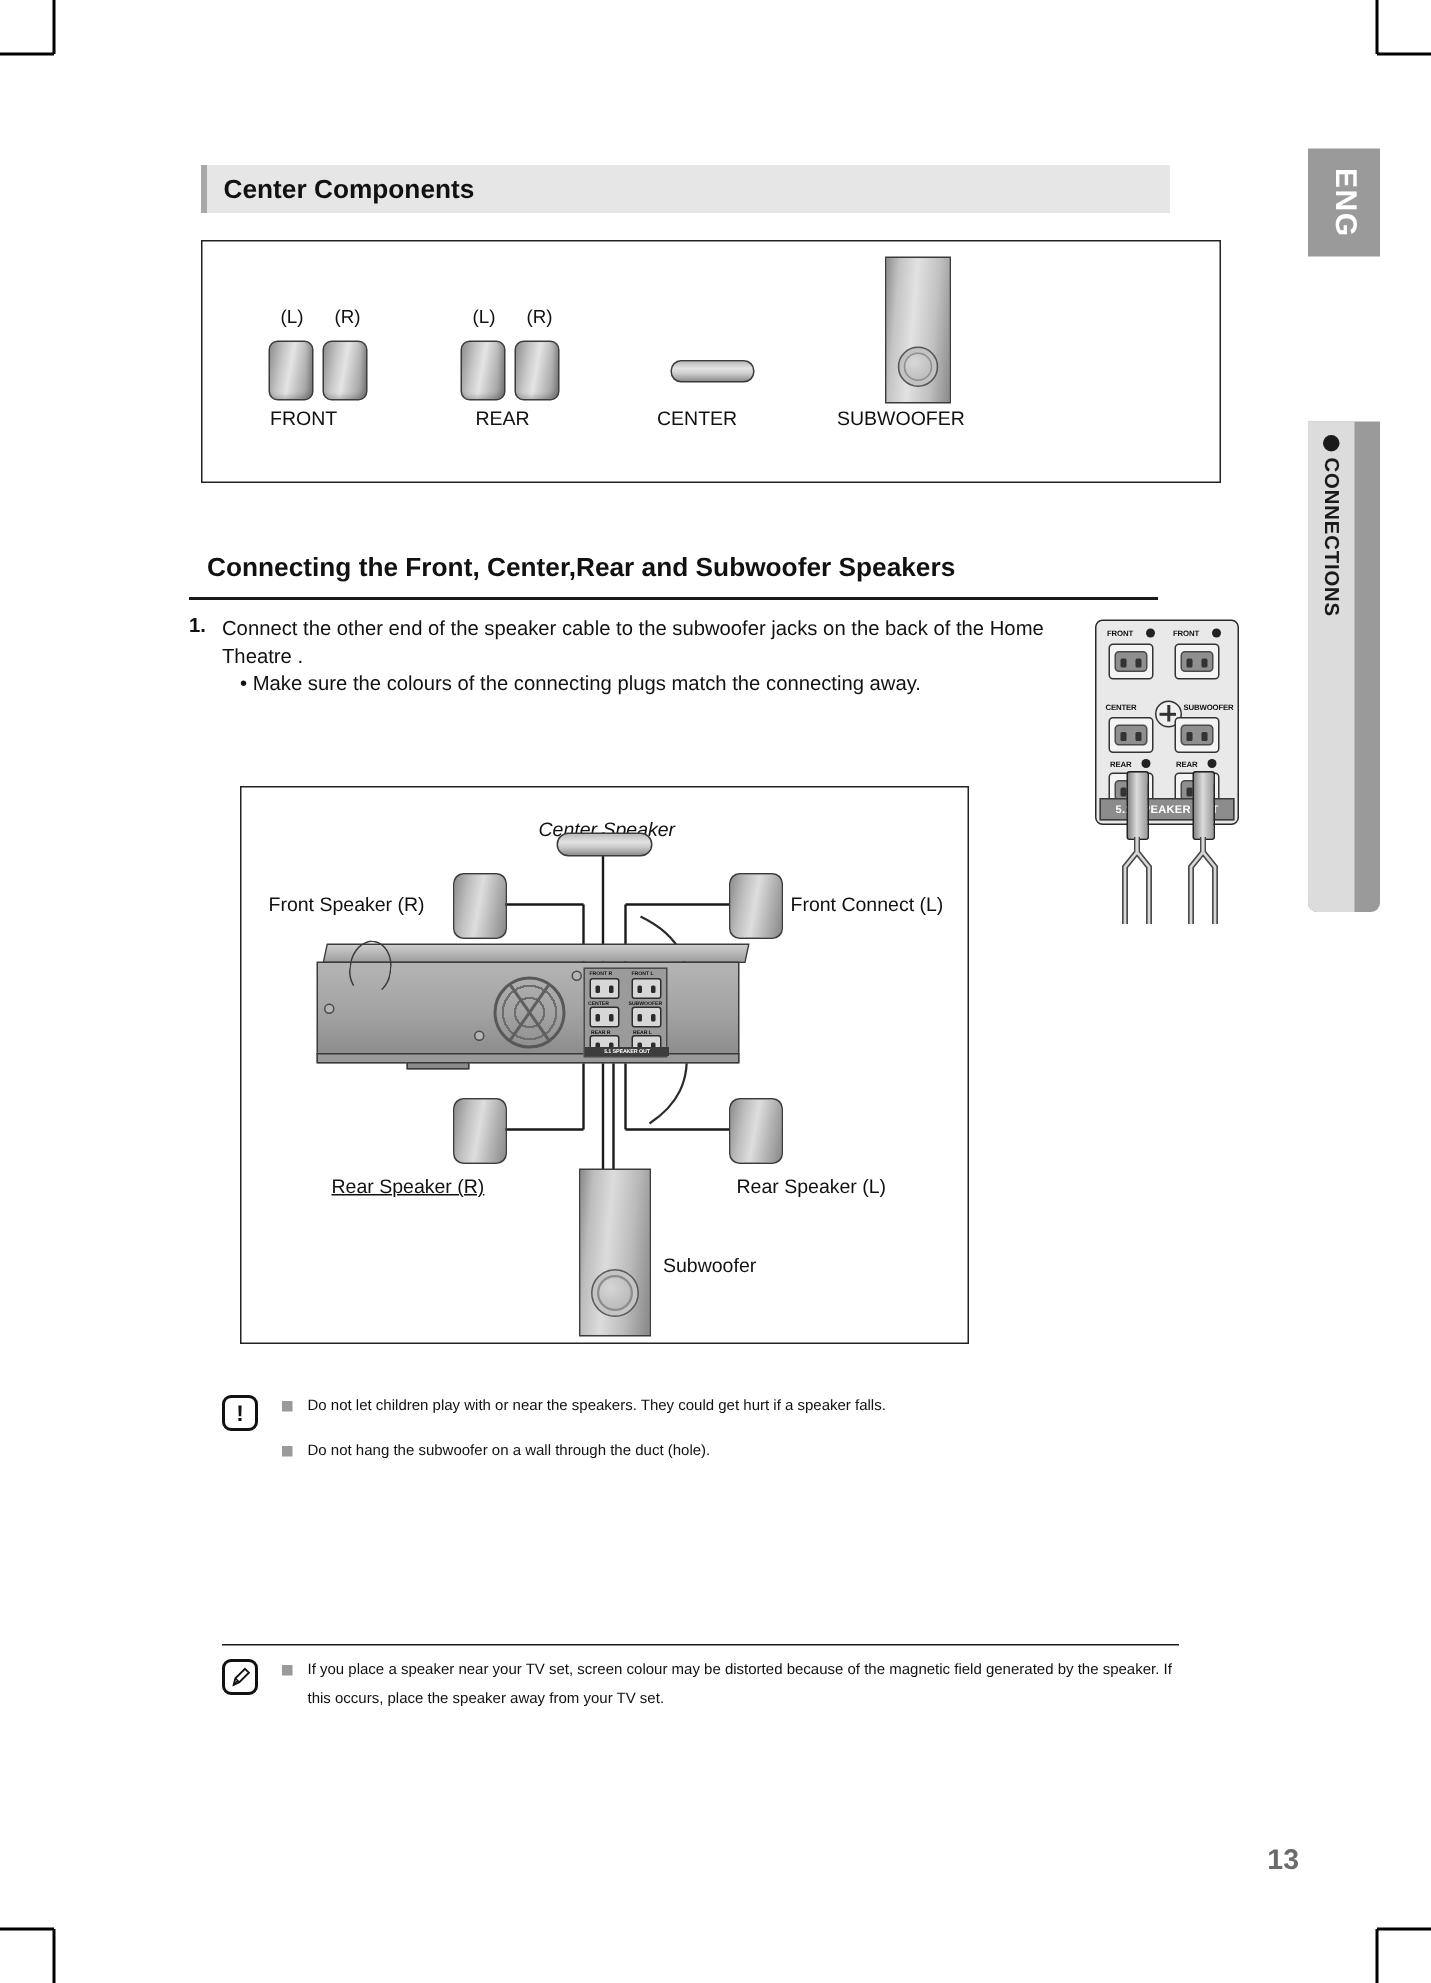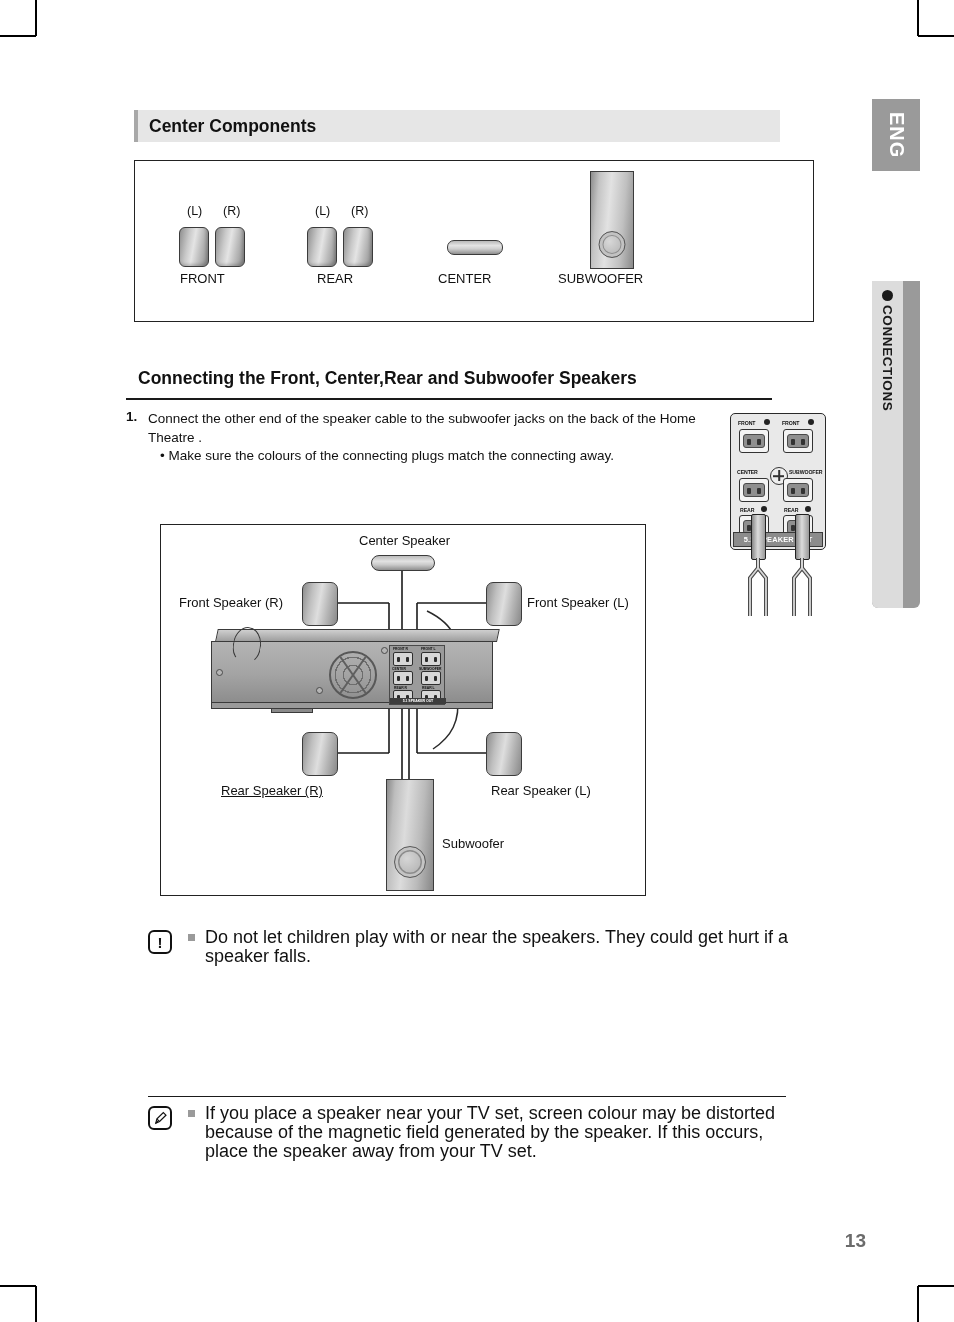--- a/index.html
+++ b/index.html
@@ -252,21 +252,21 @@
 
   
   .advisory{position:absolute;}
   .adv-icon{
     position:absolute;width:24px;height:24px;border:2px solid #111;border-radius:6px;
     display:flex;align-items:center;justify-content:center;background:#fff;
     font-weight:bold;font-size:15px;color:#111;box-sizing:border-box;
   }
   .adv-list{position:absolute;left:40px;top:0;width:600px;}
   .adv-item{
-    position:relative;padding-left:17px;font-size:18px;line-height:19px;color:#111;
+    position:relative;padding-left:17px;font-size:10px;line-height:19px;color:#111;
     margin-bottom:11px;
   }
   .adv-item:before{
     content:"";position:absolute;left:0;top:6px;width:7px;height:7px;background:#9a9a9a;
   }
   #note-rule{position:absolute;left:148px;top:1096px;width:638px;height:1.3px;background:#1a1a1a;}
 
   
   #pageno{
     position:absolute;left:0;top:1230px;width:866px;text-align:right;
@@ -404,28 +404,28 @@
 
     <line x1="256" y1="228" x2="325" y2="228" stroke="#1a1a1a" stroke-width="1.6"></line>
     <line x1="256" y1="163" x2="256" y2="228" stroke="#1a1a1a" stroke-width="1.6"></line>
 
     <line x1="248" y1="150" x2="248" y2="260" stroke="#1a1a1a" stroke-width="1.6"></line>
 
     <path d="M266,86 C295,100 300,120 296,142" stroke="#2a2a2a" stroke-width="1.5" fill="none"></path>
     <path d="M296,170 C300,196 290,212 272,224" stroke="#2a2a2a" stroke-width="1.5" fill="none"></path>
   </svg>
 
-  <div class="dlabel" style="left:198px;top:8px;">Center Speaker</div>
+  <div class="dlabel" style="left:198px;top:20px;font-style:italic;">Center Speaker</div>
   <div class="dcenter" style="left:210px;top:30px;"></div>
 
   <div class="dlabel" style="left:18px;top:70px;">Front Speaker (R)</div>
   <div class="dsat" style="left:141px;top:57px;"></div>
 
   <div class="dsat" style="left:325px;top:57px;"></div>
-  <div class="dlabel" style="left:366px;top:70px;">Front Speaker (L)</div>
+  <div class="dlabel" style="left:366px;top:70px;">Front Connect (L)</div>
 
   <div id="receiver">
     <div id="rcv-top"></div>
     <div id="rcv-face"></div>
     <div id="rcv-base"></div>
     <div id="rcv-foot"></div>
     <div id="cablehook"></div>
     <div id="fan"></div>
     <div class="rcv-screw" style="left:5px;top:40px;"></div>
     <div class="rcv-screw" style="left:105px;top:58px;"></div>
@@ -462,20 +462,21 @@
   <div id="dsub">
     <div class="port"></div>
   </div>
   <div class="dlabel" style="left:281px;top:311px;">Subwoofer</div>
 </div>
 
 <div class="advisory" style="left:148px;top:928px;width:660px;">
   <div class="adv-icon" style="left:0;top:2px;">!</div>
   <div class="adv-list">
     <div class="adv-item">Do not let children play with or near the speakers. They could get hurt if a speaker falls.</div>
+    <div class="adv-item">Do not hang the subwoofer on a wall through the duct (hole).</div>
   </div>
 </div>
 
 <div id="note-rule"></div>
 <div class="advisory" style="left:148px;top:1104px;width:660px;">
   <div class="adv-icon" style="left:0;top:2px;">
     <svg width="15" height="15" viewBox="0 0 16 16">
       <path d="M3 13 L4.2 8.4 L11 1.6 L13.8 4.4 L7 11.2 Z" fill="none" stroke="#111" stroke-width="1.3"></path>
       <path d="M4.2 8.4 L7 11.2" stroke="#111" stroke-width="1.1"></path>
       <path d="M3 13 L6 10" stroke="#111" stroke-width="1.1"></path>

